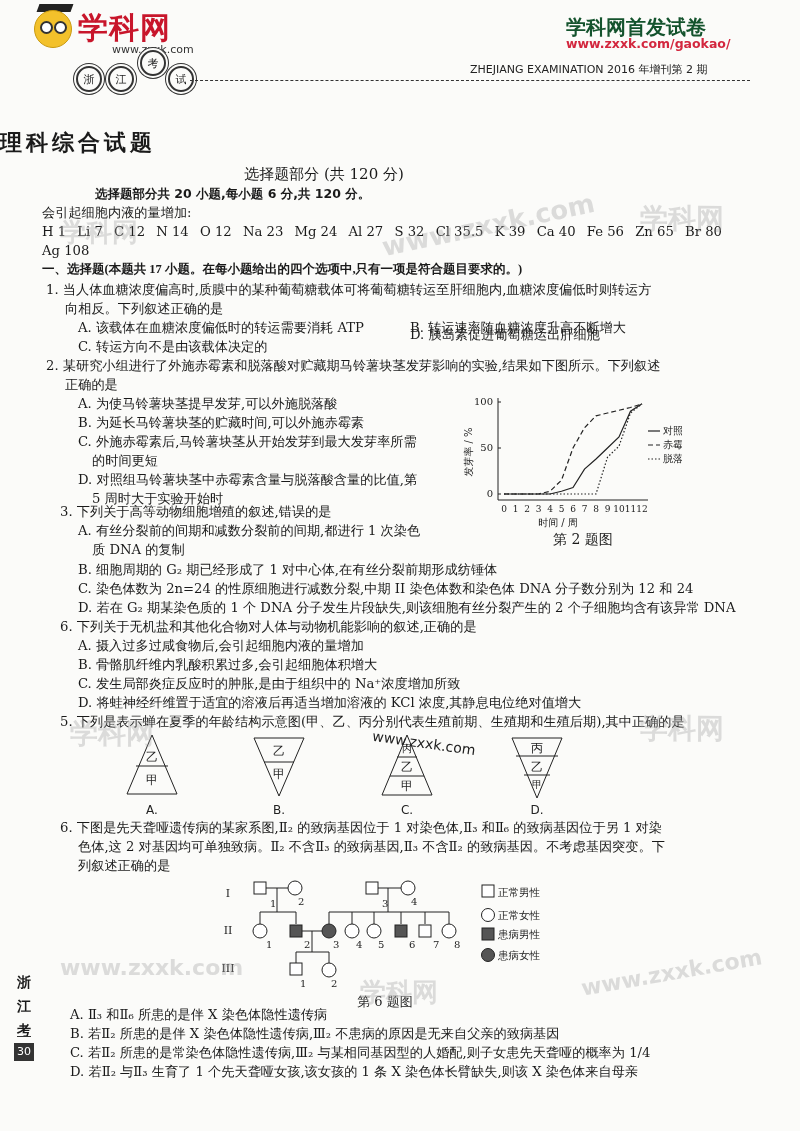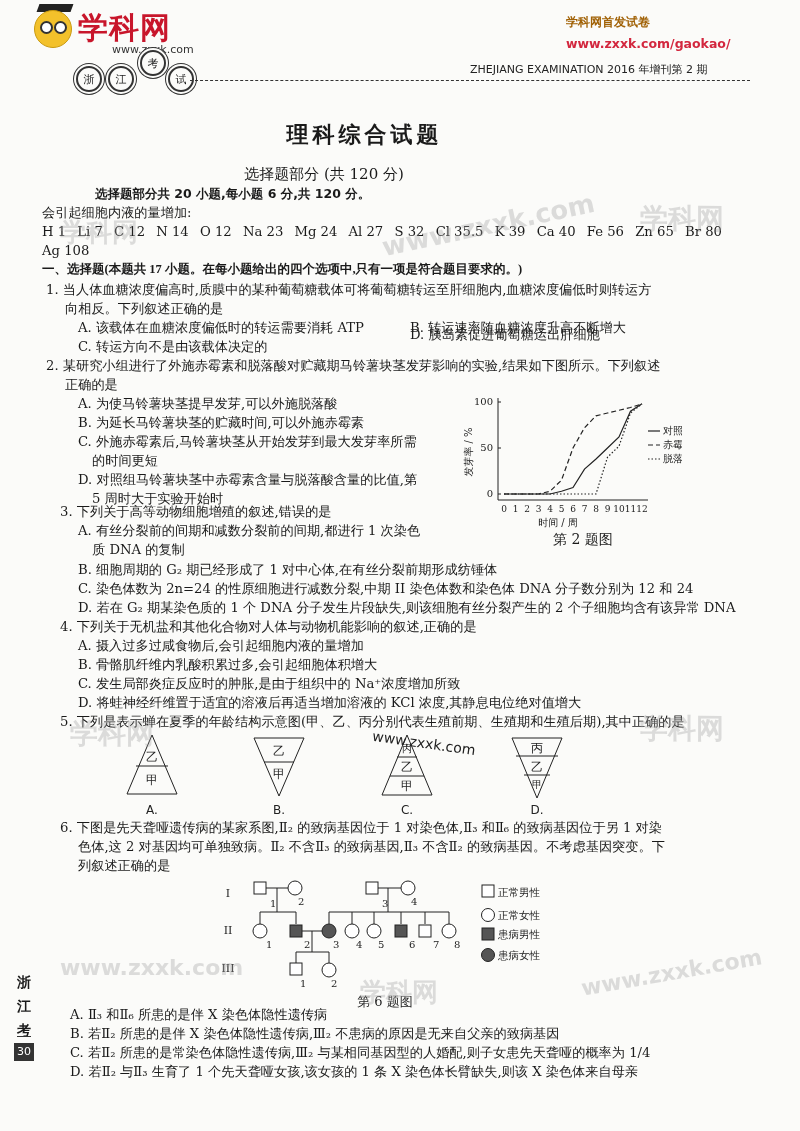--- a/index.html
+++ b/index.html
@@ -7,25 +7,25 @@
          font-family: "DejaVu Serif", "Liberation Serif", serif; color:#1a1a1a; }
   .abs { position:absolute; }
   .logo-wrap { left:34px; top:4px; width:180px; height:60px; }
   .logo-face { left:0; top:6px; width:36px; height:36px; border-radius:50%; background:#f3c12b; border:1px solid #c99a10; }
   .logo-face .eye { position:absolute; top:10px; width:9px; height:9px; border-radius:50%; border:2px solid #333; background:#fff; }
   .logo-cap { left:4px; top:0; width:34px; height:8px; background:#222; transform:skewX(-20deg); }
   .logo-title { left:44px; top:4px; font-family:"DejaVu Sans", sans-serif; font-weight:bold; font-size:30px; color:#c8162b; letter-spacing:1px; }
   .logo-url { left:78px; top:39px; font-family:"DejaVu Sans", sans-serif; font-size:11px; color:#333; }
   .circ { width:22px; height:22px; border:2px solid #333; border-radius:50%; font-size:11px; display:flex; align-items:center; justify-content:center; background:#fbfbf9; box-shadow:0 0 0 2px #fbfbf9, 0 0 0 3px #333; }
   .header-line { left:190px; top:80px; width:560px; border-top:1px dashed #333; }
-  .brand-right { left:566px; top:14px; font-family:"DejaVu Sans", sans-serif; font-weight:bold; font-size:12px; color:#a16207; }
+  .brand-right { left:566px; top:14px; font-family:"DejaVu Sans", sans-serif; font-weight:bold; font-size:20px; color:#14532d; }
   .brand-url { left:566px; top:36px; font-family:"DejaVu Sans", sans-serif; font-weight:bold; font-size:12.5px; color:#d3273e; }
   .issue { left:470px; top:62px; font-family:"DejaVu Sans", sans-serif; font-size:11px; color:#222; }
 
-  .title { left:0; width:729px; top:120px; text-align:center; font-size:22px; font-weight:bold; letter-spacing:4px; }
+  .title { left:0; width:729px; top:128px; font-size:22px; font-weight:bold; letter-spacing:4px; }
   .subtitle { left:0; width:648px; top:165px; text-align:center; font-size:15px; }
   .txt { font-size:13.2px; line-height:19.5px; white-space:nowrap; }
 
   .chart { left:452px; top:390px; width:230px; height:150px; }
   .side-tab { left:14px; top:970px; width:20px; font-family:"DejaVu Sans", sans-serif; font-size:14px; font-weight:bold; line-height:24px; text-align:center; }
   .side-num { left:14px; top:1043px; width:20px; height:18px; background:#333; color:#fff; font-size:11px; text-align:center; line-height:18px; font-family:"DejaVu Sans", sans-serif; }
   .watermark { font-family:"DejaVu Sans", sans-serif; color:rgba(160,160,160,0.35); font-weight:bold; pointer-events:none; }
 </style>
 </head>
 <body>
@@ -136,21 +136,21 @@
 </div>
 <div class="abs txt" style="left:553px;top:530px;font-size:14px">第 2 题图</div>
 
 <div class="abs txt" style="left:60px;top:502px">3. 下列关于高等动物细胞增殖的叙述,错误的是</div>
 <div class="abs txt" style="left:78px;top:521px">A. 有丝分裂前的间期和减数分裂前的间期,都进行 1 次染色</div>
 <div class="abs txt" style="left:92px;top:540px">质 DNA 的复制</div>
 <div class="abs txt" style="left:78px;top:560px">B. 细胞周期的 G₂ 期已经形成了 1 对中心体,在有丝分裂前期形成纺锤体</div>
 <div class="abs txt" style="left:78px;top:579px">C. 染色体数为 2n=24 的性原细胞进行减数分裂,中期 II 染色体数和染色体 DNA 分子数分别为 12 和 24</div>
 <div class="abs txt" style="left:78px;top:598px">D. 若在 G₂ 期某染色质的 1 个 DNA 分子发生片段缺失,则该细胞有丝分裂产生的 2 个子细胞均含有该异常 DNA</div>
 
-<div class="abs txt" style="left:60px;top:617px">4. 下列关于无机盐和其他化合物对人体与动物机能影响的叙述,正确的是</div>
+<div class="abs txt" style="left:60px;top:617px">6. 下列关于无机盐和其他化合物对人体与动物机能影响的叙述,正确的是</div>
 <div class="abs txt" style="left:78px;top:636px">A. 摄入过多过咸食物后,会引起细胞内液的量增加</div>
 <div class="abs txt" style="left:78px;top:655px">B. 骨骼肌纤维内乳酸积累过多,会引起细胞体积增大</div>
 <div class="abs txt" style="left:78px;top:674px">C. 发生局部炎症反应时的肿胀,是由于组织中的 Na⁺浓度增加所致</div>
 <div class="abs txt" style="left:78px;top:693px">D. 将蛙神经纤维置于适宜的溶液后再适当增加溶液的 KCl 浓度,其静息电位绝对值增大</div>
 
 <div class="abs txt" style="left:60px;top:712px">5. 下列是表示蝉在夏季的年龄结构示意图(甲、乙、丙分别代表生殖前期、生殖期和生殖后期),其中正确的是</div>
 <div class="abs" style="left:100px;top:732px;width:600px;height:90px">
   <svg width="600" height="90" viewBox="0 0 600 90" font-family="DejaVu Sans, sans-serif" font-size="12" fill="#222">
 
     <g>

